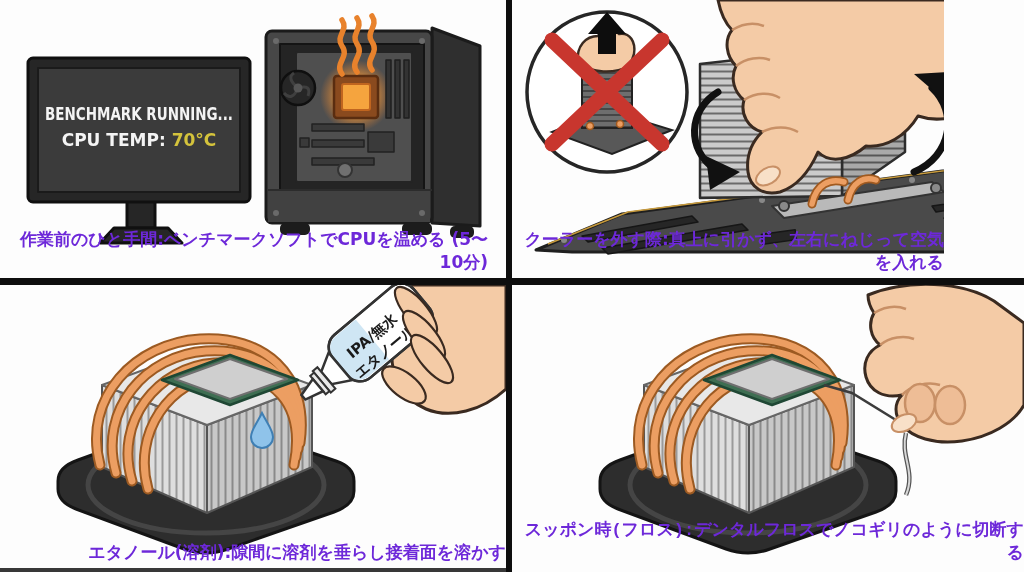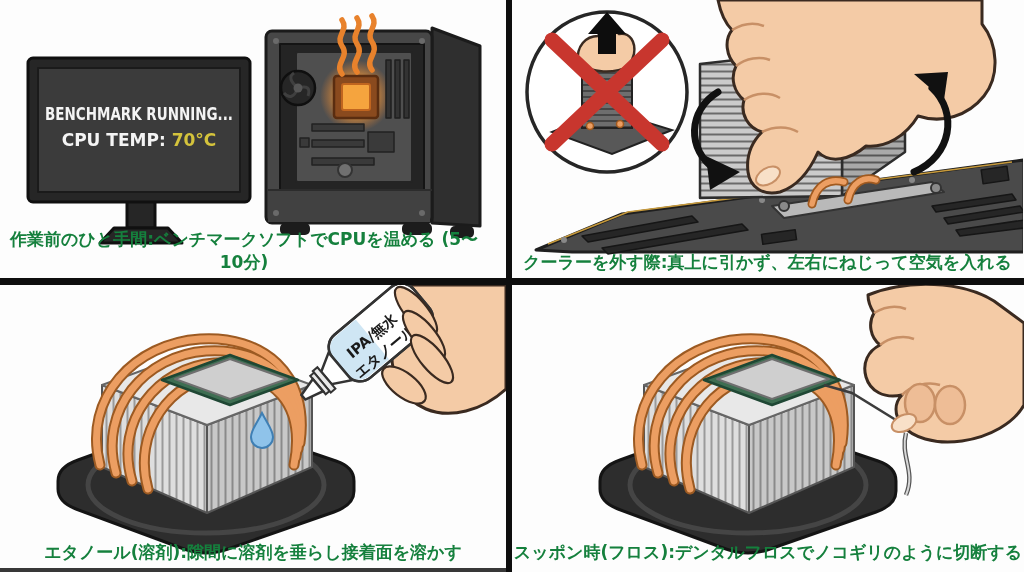--- a/index.html
+++ b/index.html
@@ -1,28 +1,28 @@
 <!DOCTYPE html>
 <html><head>
 <meta charset="utf-8">
 <style>
   html,body{margin:0;padding:0;background:#ffffff;}
   #stage{position:relative;width:1024px;height:572px;background:#fdfdfd;overflow:hidden;
          font-family:"DejaVu Sans","Liberation Sans",sans-serif;}
   .panel{position:absolute;background:#fdfdfd;overflow:hidden;}
   #panel-benchmark{left:0;top:0;width:488px;height:278px;}
-  #panel-twist{left:512px;top:0;width:511px;height:278px;}
+  #panel-twist{left:512px;top:0;width:432px;height:278px;}
   #panel-solvent{left:0;top:285px;width:506px;height:287px;}
-  #panel-floss{left:512px;top:285px;width:512px;height:287px;}
+  #panel-floss{left:512px;top:285px;width:512px;height:287px;font-family:Liberation Mono, monospace;}
   .divider{position:absolute;background:#0e0e0e;}
   #div-v{left:506px;top:0;width:6px;height:572px;}
   #div-h{left:0;top:278px;width:1024px;height:7px;}
   #strip-bottom{left:0;top:568px;width:506px;height:4px;background:#383838;}
-  .caption{position:absolute;left:0;right:0;text-align:center;
-           font-weight:bold;font-size:17px;color:#15803d;letter-spacing:0px;}
+  .caption{position:absolute;left:0;right:0;text-align:right;
+           font-weight:bold;font-size:17px;color:#6d28d9;letter-spacing:0px;}
   #panel-benchmark .caption,#panel-twist .caption{bottom:4px;}
   #panel-solvent .caption,#panel-floss .caption{bottom:8px;}
   svg{display:block;}
   svg text{font-family:"DejaVu Sans","Liberation Sans",sans-serif;}
 </style>
 </head>
 <body>
 
 <div id="stage">
 

